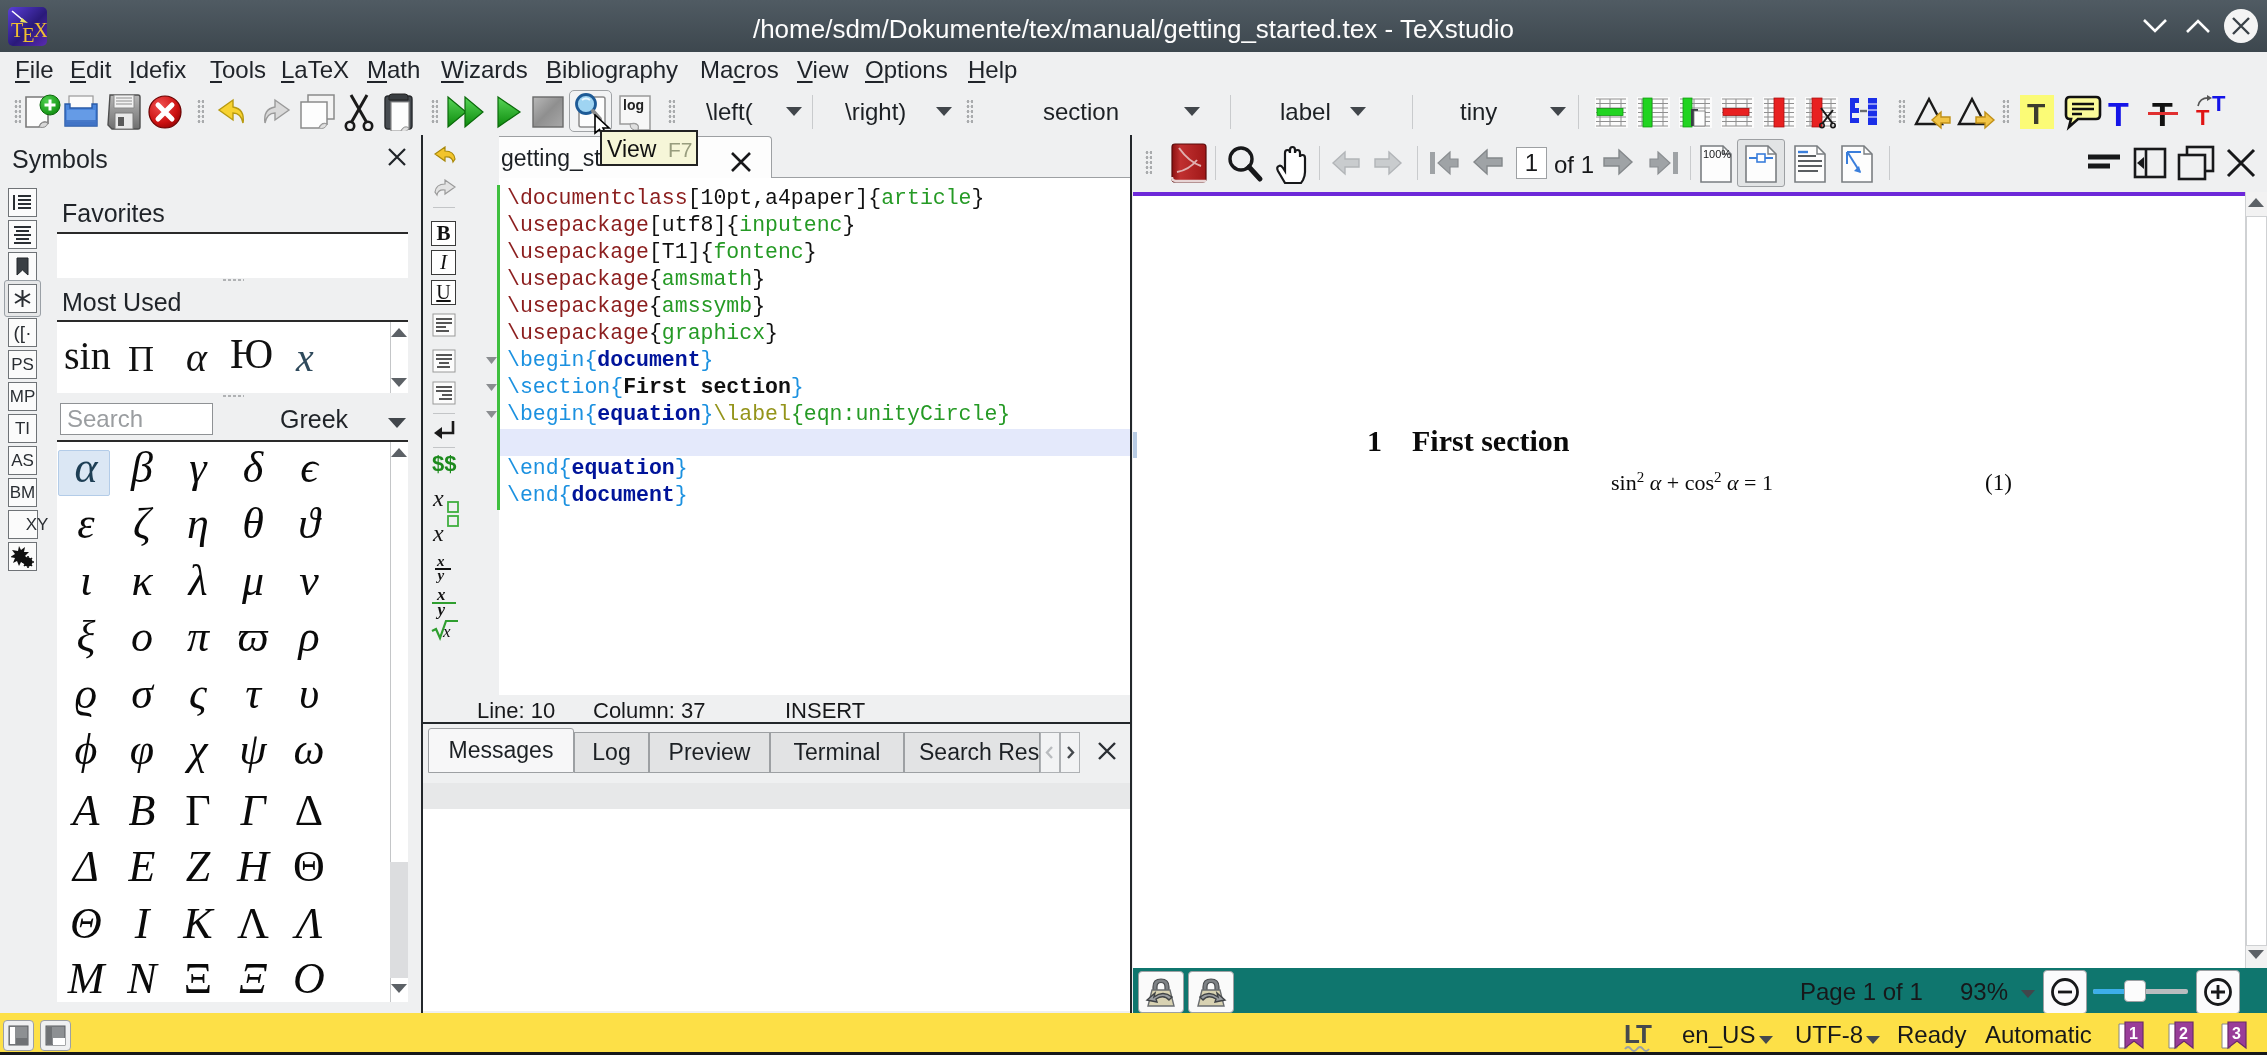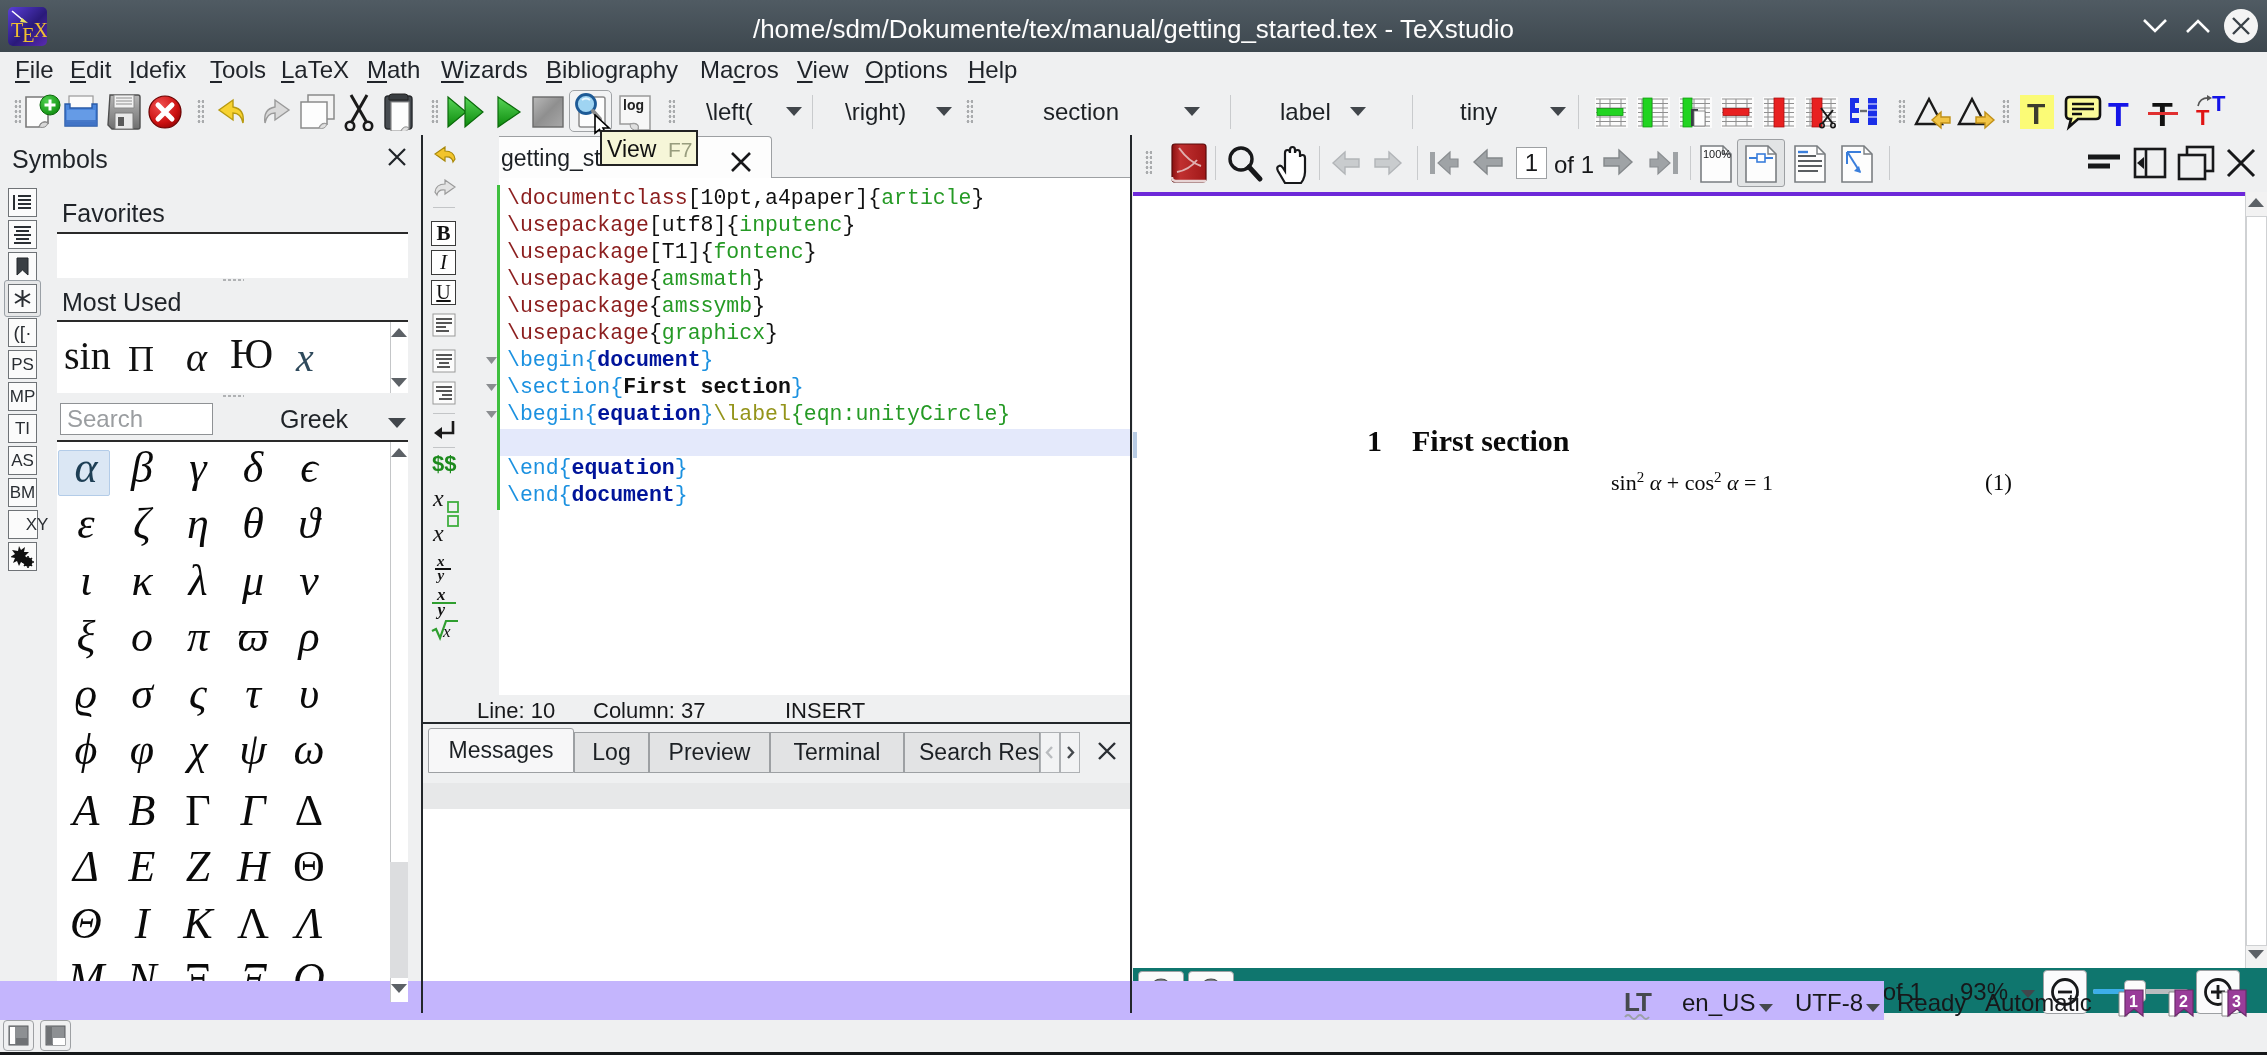--- a/index.html
+++ b/index.html
@@ -62,21 +62,21 @@
 .btab{position:absolute;border:1px solid #9da0a3;background:#e2e3e4;font-size:23px;color:#1c2024;text-align:center;white-space:nowrap;}
 .btabsel{background:#f7f7f8;}
 #bpanel-band{position:absolute;left:423px;top:783px;width:708px;height:26px;background:#e7e8e9;}
 #bpanel-white{position:absolute;left:423px;top:809px;width:708px;height:202px;background:#fff;}
 
 #pdftoolbar{position:absolute;left:1133px;top:135px;width:1134px;height:56px;background:#eff0f1;}
 #pdfpage{position:absolute;left:1133px;top:192px;width:1112px;height:776px;background:#fff;border-top:4px solid #6d28d9;}
 #pdfbottom{position:absolute;left:1133px;top:968px;width:1134px;height:45px;background:#0f766e;}
 #pdfscroll{position:absolute;left:2245px;top:192px;width:22px;height:776px;background:#f2f2f2;border-left:1px solid #cfd1d3;}
 
-#statusbar{position:absolute;left:0;top:981px;width:1884px;height:39px;background:#c4b5fd;}
+#statusbar{position:absolute;left:0;top:1013px;width:2267px;height:39px;background:#fde047;}
 #bottomline{position:absolute;left:0;top:1052px;width:2267px;height:3px;background:#16181a;}
 .sbtn{position:absolute;border:1px solid #9da0a3;border-radius:4px;background:#eff0f1;}
 </style></head>
 <body>
 
 <div id="titlebar">
   <div id="title-text">/home/sdm/Dokumente/tex/manual/getting_started.tex - TeXstudio</div>
 </div>
 
 <div id="menubar">

